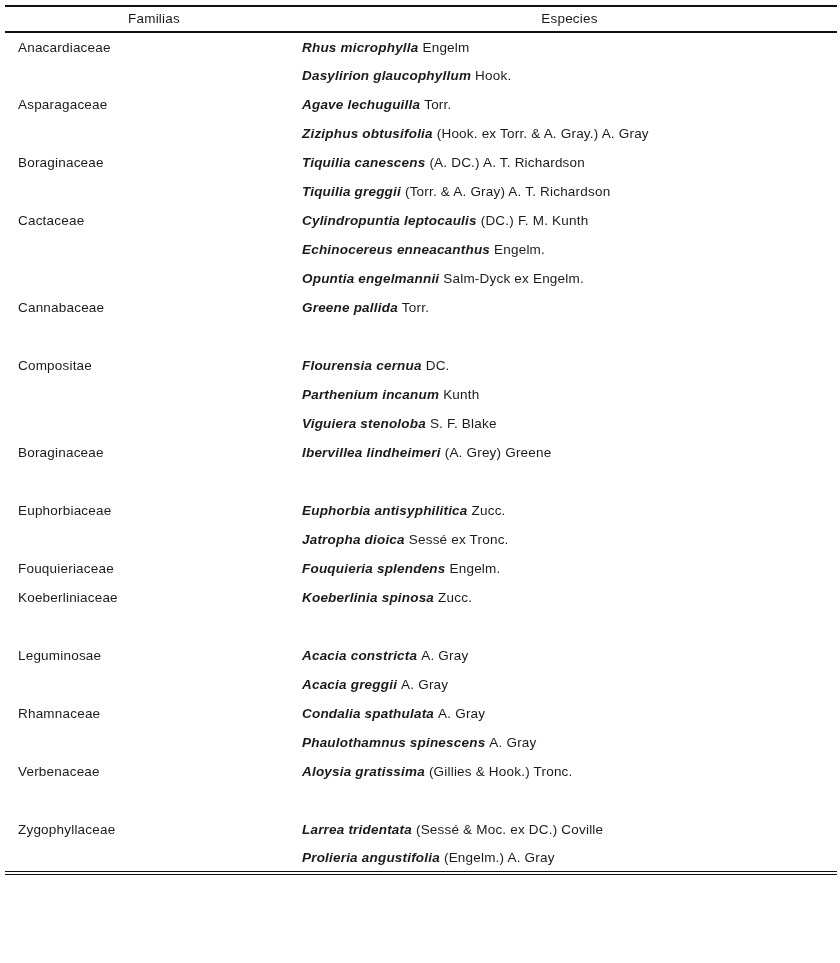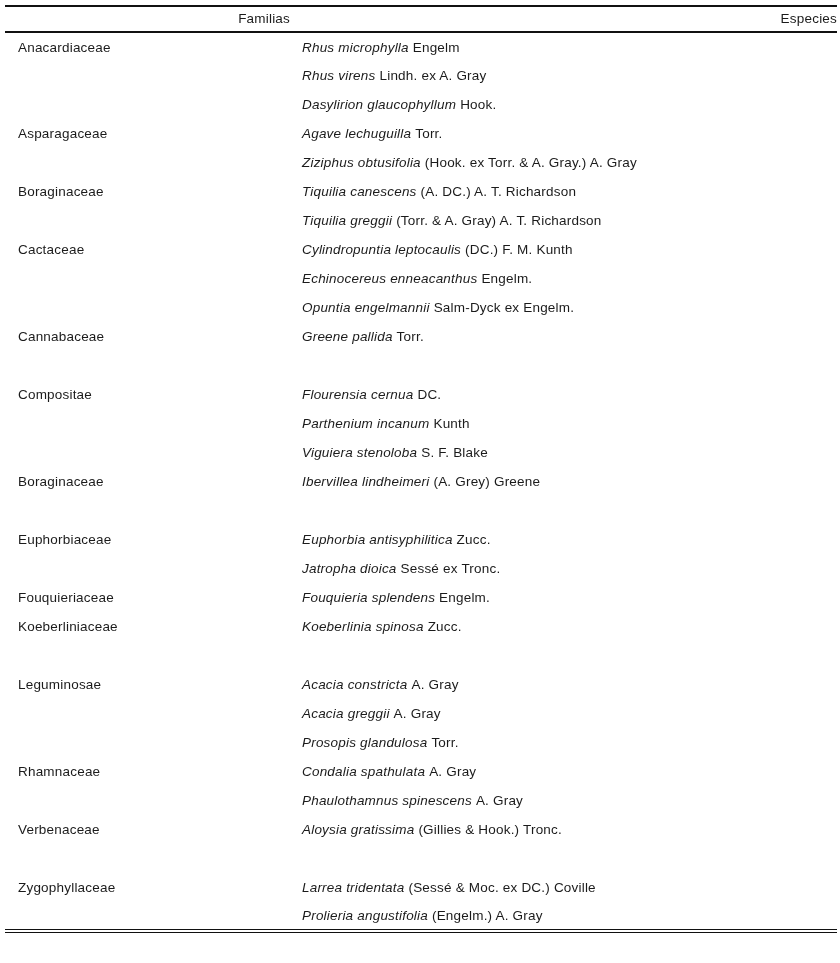--- a/index.html
+++ b/index.html
@@ -21,38 +21,38 @@
     border-collapse: collapse;
     border-top: 2px solid #111;
     border-bottom: 4px double #111;
     table-layout: fixed;
   }
   thead tr.header-row {
     border-bottom: 2px solid #111;
   }
   th {
     font-weight: normal;
-    text-align: right;
+    text-align: center;
     font-size: 13.5px;
     padding: 4px 0 5px 0;
     letter-spacing: 0.2px;
   }
   td {
     font-size: 13.5px;
     height: 29px;
     vertical-align: middle;
     padding-top: 0;
     padding-bottom: 0;
     letter-spacing: 0.2px;
     white-space: nowrap;
     overflow: hidden;
   }
   .col-familias, td.familia-cell { width: 285px; padding-left: 13px; }
   .col-especies, td.species-cell { padding-left: 12px; }
-  td.species-cell .sci { font-style: italic; }
+  td.species-cell .sci { font-style: italic; font-weight: bold; }
   td.species-cell .auth { font-style: normal; margin-left: 4px; }
 </style>
 </head>
 <body>
 
 <div class="page">
   <table class="species-table">
     <colgroup>
       <col class="col-familias">
       <col class="col-especies">
@@ -62,24 +62,20 @@
         <th class="col-familias">Familias</th>
         <th class="col-especies">Especies</th>
       </tr>
     </thead>
     <tbody>
   <tr class="data-row">
     <td class="familia-cell">Anacardiaceae</td>
     <td class="species-cell"><i class="sci">Rhus microphylla</i><span class="auth">Engelm</span></td>
   </tr>
 
-  <tr class="data-row">
-    <td class="familia-cell"></td>
-    <td class="species-cell"><i class="sci">Rhus virens</i><span class="auth">Lindh. ex A. Gray</span></td>
-  </tr>
 
   <tr class="data-row">
     <td class="familia-cell"></td>
     <td class="species-cell"><i class="sci">Dasylirion glaucophyllum</i><span class="auth">Hook.</span></td>
   </tr>
 
   <tr class="data-row">
     <td class="familia-cell">Asparagaceae</td>
     <td class="species-cell"><i class="sci">Agave lechuguilla</i><span class="auth">Torr.</span></td>
   </tr>
@@ -178,24 +174,20 @@
   <tr class="data-row">
     <td class="familia-cell">Leguminosae</td>
     <td class="species-cell"><i class="sci">Acacia constricta</i><span class="auth">A. Gray</span></td>
   </tr>
 
   <tr class="data-row">
     <td class="familia-cell"></td>
     <td class="species-cell"><i class="sci">Acacia greggii</i><span class="auth">A. Gray</span></td>
   </tr>
 
-  <tr class="data-row">
-    <td class="familia-cell"></td>
-    <td class="species-cell"><i class="sci">Prosopis glandulosa</i><span class="auth">Torr.</span></td>
-  </tr>
 
   <tr class="data-row">
     <td class="familia-cell">Rhamnaceae</td>
     <td class="species-cell"><i class="sci">Condalia spathulata</i><span class="auth">A. Gray</span></td>
   </tr>
 
   <tr class="data-row">
     <td class="familia-cell"></td>
     <td class="species-cell"><i class="sci">Phaulothamnus spinescens</i><span class="auth">A. Gray</span></td>
   </tr>

